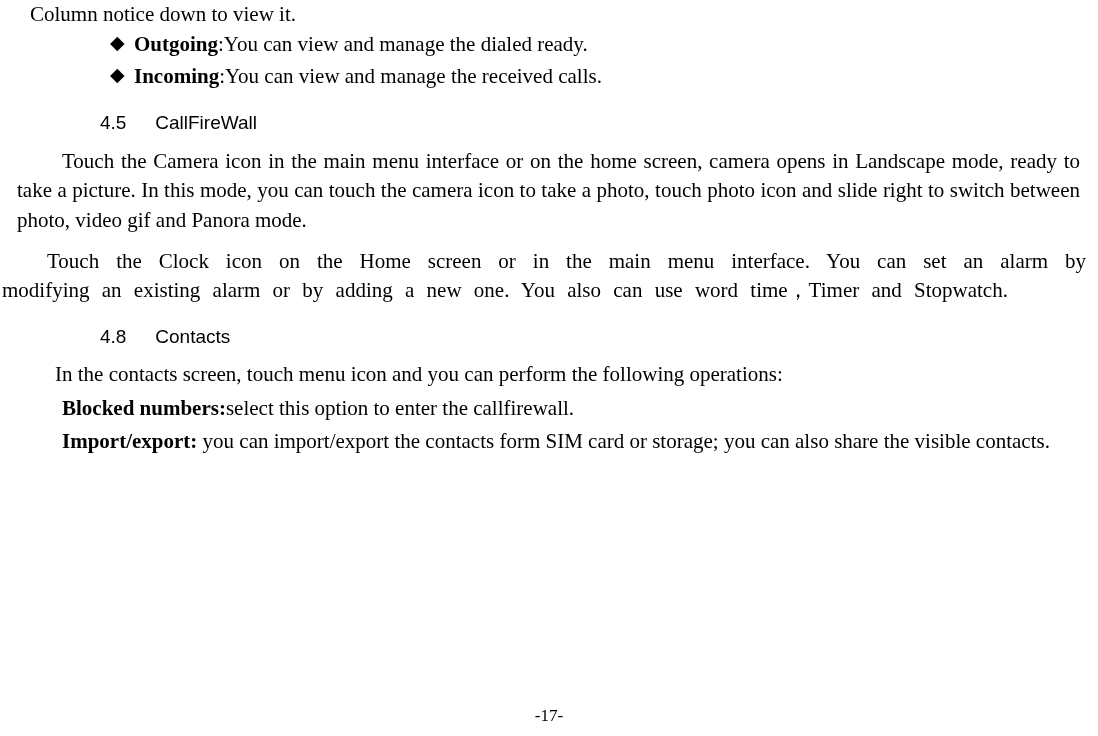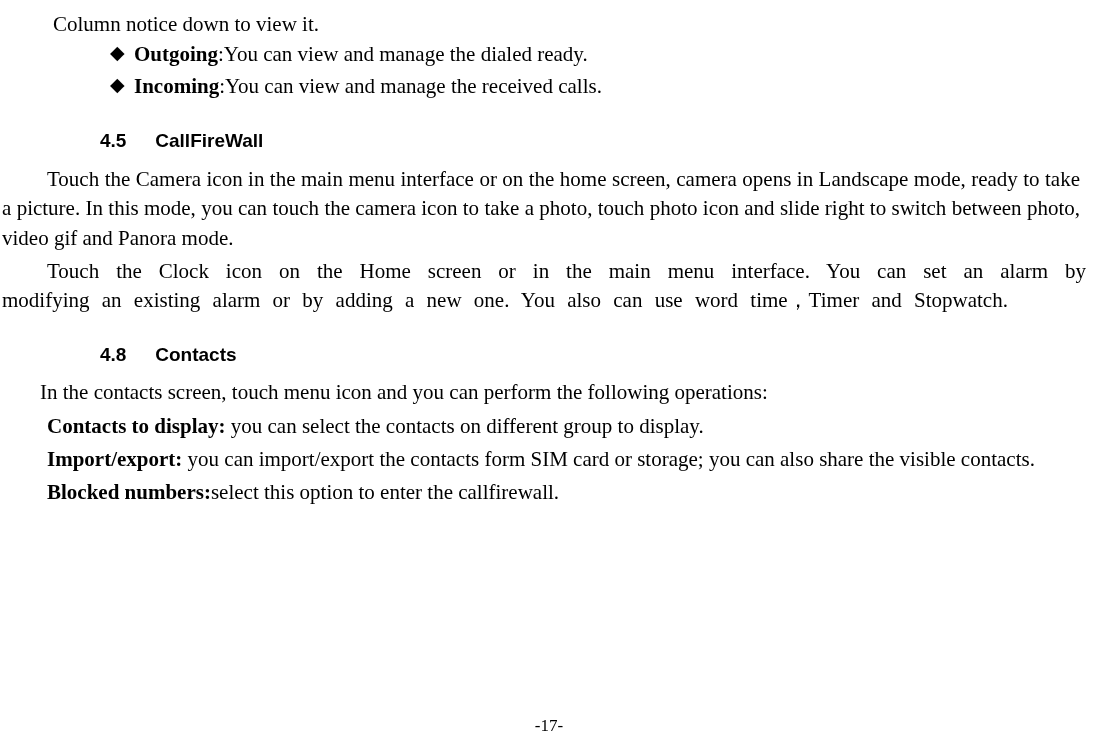--- a/index.html
+++ b/index.html
@@ -17,23 +17,22 @@
     box-sizing: border-box;
     width: 1098px;
     height: 736px;
     position: relative;
     padding: 0 0 0 0;
   }
   .content {
     padding: 0;
   }
   .line-top {
-    padding-left: 53px;
+    padding-left: 30px;
     padding-right: 5px;
-    margin-top: 10px;
   }
   .bullet-list {
     list-style: none;
     margin: 0;
     padding: 0;
     padding-left: 110px;
   }
   .bullet-item {
     display: flex;
     align-items: flex-start;
@@ -47,50 +46,50 @@
   }
   .bullet-text {
     flex: 1;
   }
   .bold {
     font-weight: bold;
     text-align: center;
   }
   .section-heading {
     font-family: Arial, Helvetica, sans-serif;
-    font-weight: bold;
+    font-weight: normal;
     font-size: 19px;
     padding-left: 100px;
-    margin-top: 26px;
+    margin-top: 18px;
     margin-bottom: 10px;
   }
   .section-num {
     display: inline-block;
     min-width: 50px;
   }
   .body-para {
     text-align: justify;
-    padding-left: 2px;
+    padding-left: 17px;
     padding-right: 2px;
     margin: 0 16px 4px 0;
     text-indent: 45px;
   }
   .body-para-wide {
     text-align: justify;
     padding-left: 2px;
     padding-right: 2px;
     margin: 0 0 4px 0;
     text-indent: 45px;
     word-spacing: 4px;
   }
   .body-para-wider {
     text-align: justify;
     padding-left: 2px;
     padding-right: 12px;
-    margin: 4px 0 4px 0;
+    margin: 12px 0 4px 0;
     text-indent: 45px;
     word-spacing: 7px;
   }
   .italic {
     font-style: italic;
   }
   .noindent {
     text-indent: 38px;
   }
   .page-num {
@@ -134,24 +133,21 @@
     <p class="body-para">Touch the Camera icon in the main menu interface or on the home screen, camera opens in Landscape mode, ready to take a picture. In this mode, you can touch the camera icon to take a photo, touch photo icon and slide right to switch between photo, video gif and Panora mode.</p>
 
     <p class="body-para-wider">Touch the Clock icon on the Home screen or in the main menu interface. You can set an alarm by modifying an existing alarm or by adding a new one. You also can use word time，Timer and Stopwatch.</p>
 
     <div class="section-heading">
       <span class="section-num">4.8</span>
       <span>Contacts</span>
     </div>
     <p class="body-para noindent" style="text-align:left;">In the contacts screen, touch menu icon and you can perform the following operations:</p>
     <p class="body-para" style="text-align:left;">
-      <span class="bold">Contacts to display: </span><span>you can select the contacts on different group to display.</span>
+      <span class="bold">Blocked numbers:</span><span>select this option to enter the callfirewall.</span>
     </p>
     <p class="body-para" style="text-align:left;">
       <span class="bold">Import/export: </span><span>you can import/export the contacts form SIM card or storage; you can also share the visible contacts.</span>
-    </p>
-    <p class="body-para" style="text-align:left;">
-      <span class="bold">Blocked numbers:</span><span>select this option to enter the callfirewall.</span>
     </p>
 
   </div>
   <div class="page-num">-17-</div>
 </div>
 
 </body></html>

